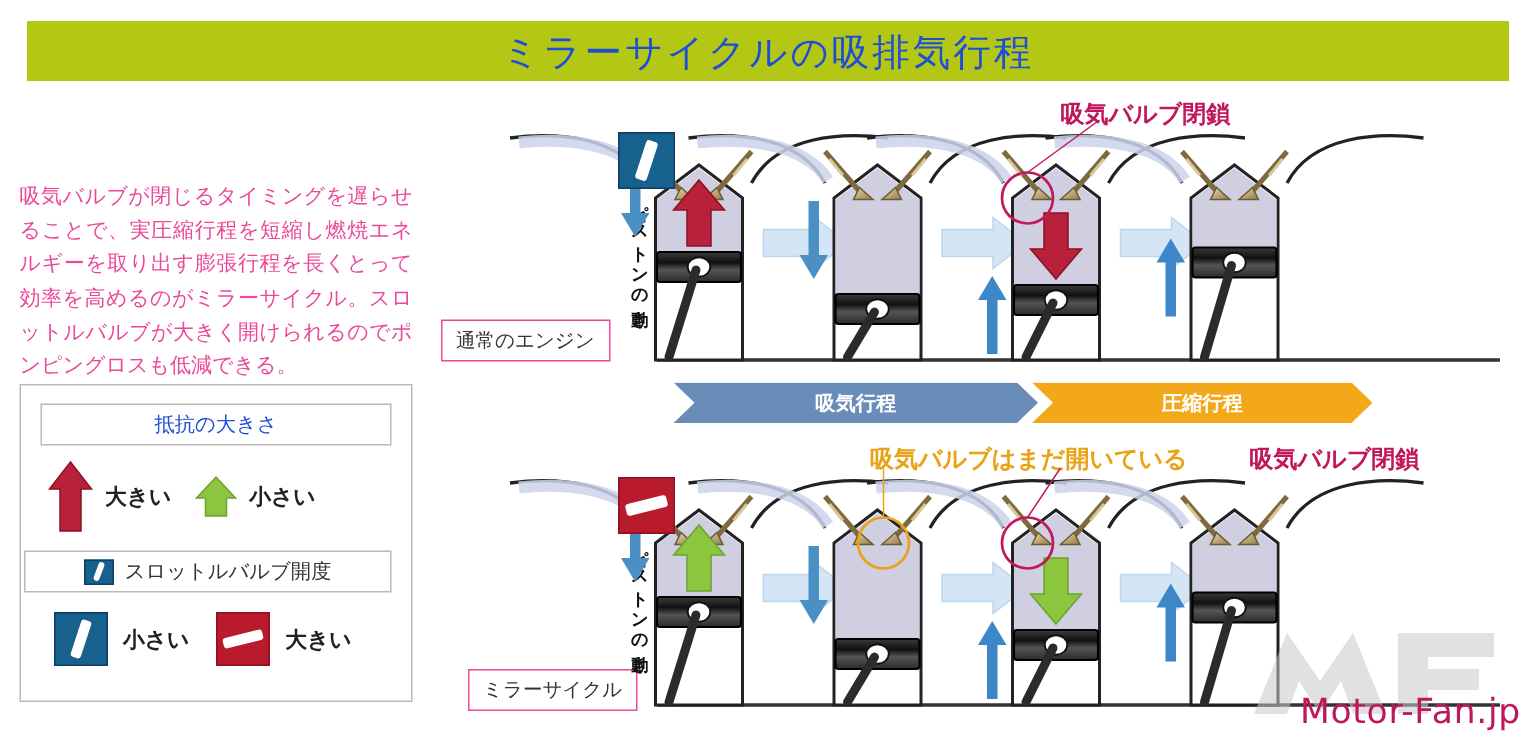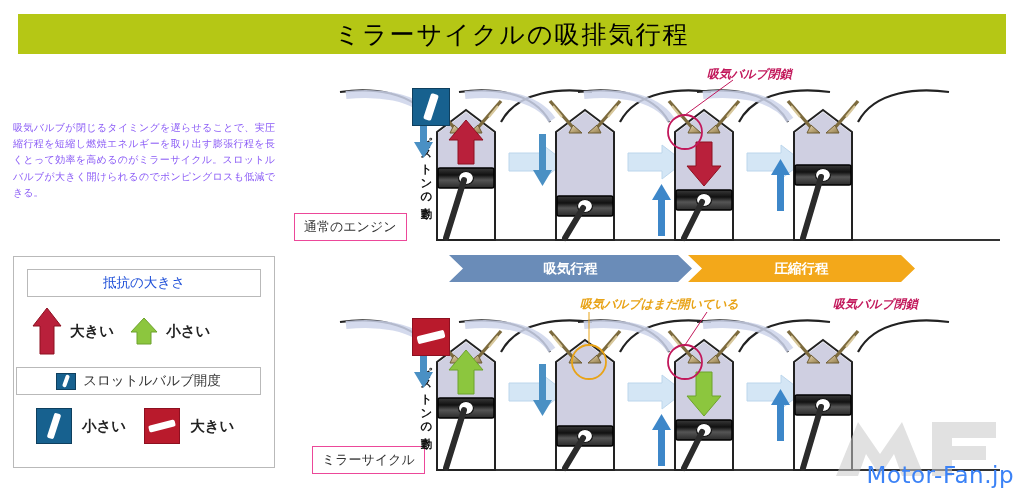--- a/index.html
+++ b/index.html
@@ -2,25 +2,25 @@
 <html><head>
 <meta charset="utf-8">
 <style>
   html,body{margin:0;padding:0;background:#fff;}
   body{width:1024px;height:492px;position:relative;overflow:hidden;
        font-family:"DejaVu Sans","Liberation Sans",sans-serif;color:#333;}
 
   
   #title-bar{position:absolute;left:18px;top:14px;width:988px;height:40px;
              background:#b5c715;display:flex;align-items:center;justify-content:center;}
-  #title-text{color:#000000;font-size:25px;letter-spacing:2px;font-weight:400;}
+  #title-text{color:#1d4ed8;font-size:25px;letter-spacing:2px;font-weight:400;}
 
   
   #intro-text{position:absolute;left:13px;top:120px;width:262px;
-              font-size:10px;line-height:1.62;color:#8b5cf6;text-align:justify;}
+              font-size:14px;line-height:1.62;color:#ec4899;text-align:justify;}
 
   #legend{position:absolute;left:13px;top:256px;width:262px;height:212px;
           border:1px solid #b9b9b9;background:#fff;box-sizing:border-box;}
   .legend-title{margin:12px 13px 0 13px;height:26px;border:1px solid #b9b9b9;
                 display:flex;align-items:center;justify-content:center;
                 font-size:13.5px;color:#1d4ed8;background:#fff;}
   .legend-row{display:flex;align-items:center;margin:8px 0 0 18px;height:52px;}
   .legend-row .lbl{font-size:14.5px;font-weight:bold;color:#222;margin:0 16px 0 8px;}
   .legend-row2{display:flex;align-items:center;margin:10px 0 0 22px;height:42px;}
   .legend-row2 .lbl{font-size:14.5px;font-weight:bold;color:#222;margin:0 18px 0 10px;}
@@ -33,35 +33,35 @@
   .thr.blue{background:#17618f;border:1px solid #0e3f5e;}
   .thr.red{background:#b91a2c;border:1px solid #8d1020;}
   .thr .bf{position:absolute;left:50%;top:50%;background:#fff;border-radius:2px;}
 
   
   .row-label{position:absolute;border:1px solid #ec4899;background:#fff;
              display:flex;align-items:center;justify-content:center;
              font-size:13px;color:#333;padding:4px 9px;}
   .piston-label{position:absolute;writing-mode:vertical-rl;font-size:11.5px;
                 font-weight:bold;color:#111;letter-spacing:1px;line-height:1;}
-  .ann{position:absolute;font-size:12px;font-weight:bold;white-space:nowrap;font-style:italic;}
+  .ann{position:absolute;font-size:16px;font-weight:bold;white-space:nowrap;}
 
   
   #stroke-bars{position:absolute;left:449px;top:255px;width:466px;height:27px;}
   .chev{position:absolute;top:0;height:27px;display:flex;align-items:center;
         justify-content:center;color:#fff;font-size:13.5px;font-weight:bold;}
   #chev-intake{left:0;width:243px;background:#6a8cb8;
     clip-path:polygon(0 0,229px 0,243px 50%,229px 100%,0 100%,14px 50%);}
   #chev-comp{left:239px;width:227px;background:#f3a81a;
     clip-path:polygon(0 0,213px 0,227px 50%,213px 100%,0 100%,14px 50%);}
 
   
   #watermark{position:absolute;right:6px;bottom:2px;width:190px;height:92px;
              opacity:.55;pointer-events:none;}
-  #wm-text{position:absolute;right:10px;bottom:4px;font-size:23px;color:#3b82f6;
+  #wm-text{position:absolute;right:10px;bottom:4px;font-size:23px;color:#be185d;
            letter-spacing:.5px;font-family:"DejaVu Sans","Liberation Sans",sans-serif;}
   svg{display:block;overflow:visible;}
 </style>
 </head>
 <body>
 
 <div id="title-bar">
   <div id="title-text">ミラーサイクルの吸排気行程</div>
 </div>
 

